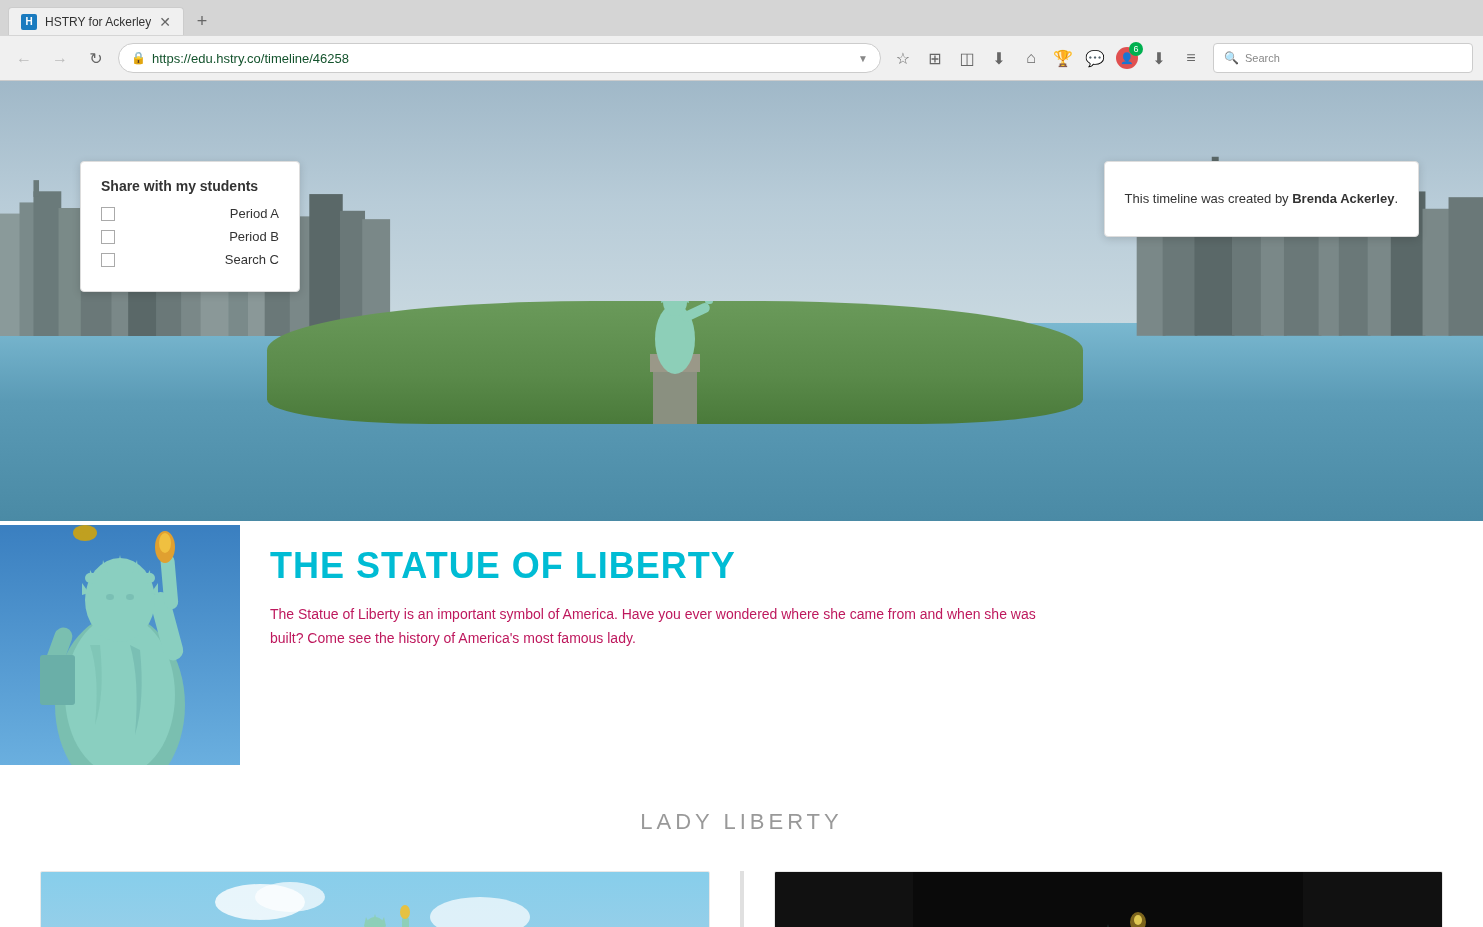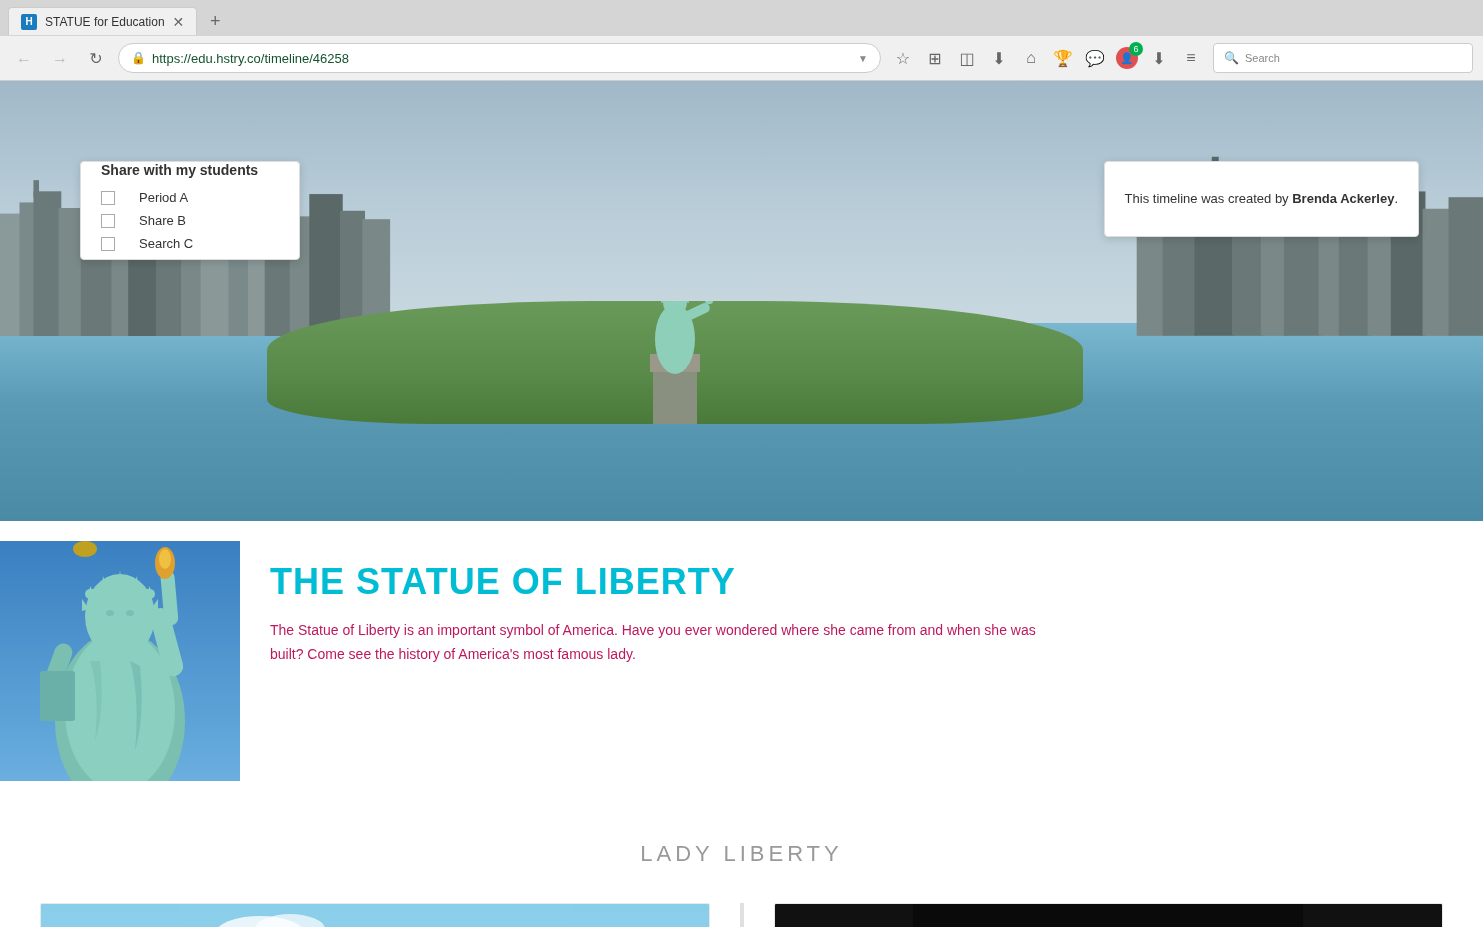--- a/index.html
+++ b/index.html
@@ -35,33 +35,33 @@
 
     
     .hero { position: relative; height: 440px; overflow: hidden; }
 
     
     .hero-scene { position: absolute; top: 0; left: 0; right: 0; bottom: 0; overflow: hidden; }
     .water { position: absolute; bottom: 0; left: 0; right: 0; height: 45%; background: linear-gradient(180deg, #7ab8d0 0%, #5a9ab5 40%, #4a8aa5 100%); }
     .sky { position: absolute; top: 0; left: 0; right: 0; bottom: 45%; background: linear-gradient(180deg, #a0b8c8 0%, #b8ccd8 50%, #c8d8e0 100%); }
 
     
-    .share-popup { position: absolute; top: 80px; left: 80px; background: white; border: 1px solid #ddd; border-radius: 4px; padding: 0 20px; box-shadow: 0 2px 8px rgba(0,0,0,0.15); z-index: 10; min-width: 220px; }
+    .share-popup { position: absolute; top: 80px; left: 80px; background: white; border: 1px solid #ddd; border-radius: 4px; padding: 16px 20px; box-shadow: 0 2px 8px rgba(0,0,0,0.15); z-index: 10; min-width: 220px; }
     .share-popup-title { font-size: 14px; font-weight: bold; color: #333; margin-bottom: 12px; }
-    .share-option { display: flex; align-items: center; gap: 24px; margin-bottom: 8px; }
+    .share-option { display: flex; align-items: center; gap: 24px; margin-bottom: 8px; justify-content: space-between; }
     .share-checkbox { width: 14px; height: 14px; border: 1px solid #aaa; background: white; flex-shrink: 0; }
     .share-label { font-size: 13px; color: #333; }
 
     
     .creator-popup { position: absolute; top: 80px; right: 64px; background: white; border: 1px solid #ddd; border-radius: 4px; padding: 27px 20px; box-shadow: 0 2px 8px rgba(0,0,0,0.15); z-index: 10; min-width: 280px; max-width: 320px; }
     .creator-text { font-size: 13px; color: #333; line-height: 1.5; }
     .creator-name { font-weight: bold; }
 
     
-    .title-section { display: flex; align-items: flex-start; padding: 20px 0; position: relative; background: white; }
+    .title-section { display: flex; align-items: flex-start; padding: 4px 0; position: relative; background: white; }
     .title-content { padding: 20px 30px; flex: 1; }
     .timeline-title { font-size: 36px; font-weight: bold; color: #00bcd4; text-transform: uppercase; letter-spacing: 1px; margin-bottom: 16px; }
     .timeline-desc { font-size: 14px; color: #be185d; line-height: 1.7; max-width: 780px; }
     .copy-btn { position: absolute; right: 40px; top: 40px; background: #00bcd4; color: white; border: none; padding: 12px 20px; font-size: 13px; font-weight: bold; text-transform: uppercase; letter-spacing: 1px; cursor: pointer; border-radius: 2px; white-space: nowrap; }
 
     
     .timeline-section { padding: 40px 0; background: white; }
     .section-title { text-align: center; font-size: 22px; font-weight: normal; color: #999; text-transform: uppercase; letter-spacing: 4px; margin-bottom: 36px; }
 
     .timeline-content { display: flex; padding: 0 40px; gap: 0; }
@@ -76,21 +76,21 @@
 </head>
 <body>
 
 <div class="browser-chrome">
 
   <div class="tab-bar">
     <div class="tab">
       <div class="tab-favicon">
         <span>H</span>
       </div>
-      <span class="tab-title">STATUE for Education</span>
+      <span class="tab-title">HSTRY for Ackerley</span>
       <span class="tab-close">✕</span>
     </div>
     <div class="new-tab">+</div>
   </div>
 
   <div class="nav-bar">
     <div class="nav-btn disabled">←</div>
     <div class="nav-btn" style="color:#bbb;">→</div>
     <div class="nav-btn">↻</div>
     <div class="url-bar">
@@ -193,21 +193,21 @@
     </div>
 
     <div class="share-popup">
       <div class="share-popup-title">Share with my students</div>
       <div class="share-option">
         <div class="share-checkbox"></div>
         <span class="share-label">Period A</span>
       </div>
       <div class="share-option">
         <div class="share-checkbox"></div>
-        <span class="share-label">Share B</span>
+        <span class="share-label">Period B</span>
       </div>
       <div class="share-option">
         <div class="share-checkbox"></div>
         <span class="share-label">Search C</span>
       </div>
     </div>
 
     <div class="creator-popup">
       <p class="creator-text">
         <span>This timeline was created by </span><span class="creator-name">Brenda Ackerley</span><span>.</span>

